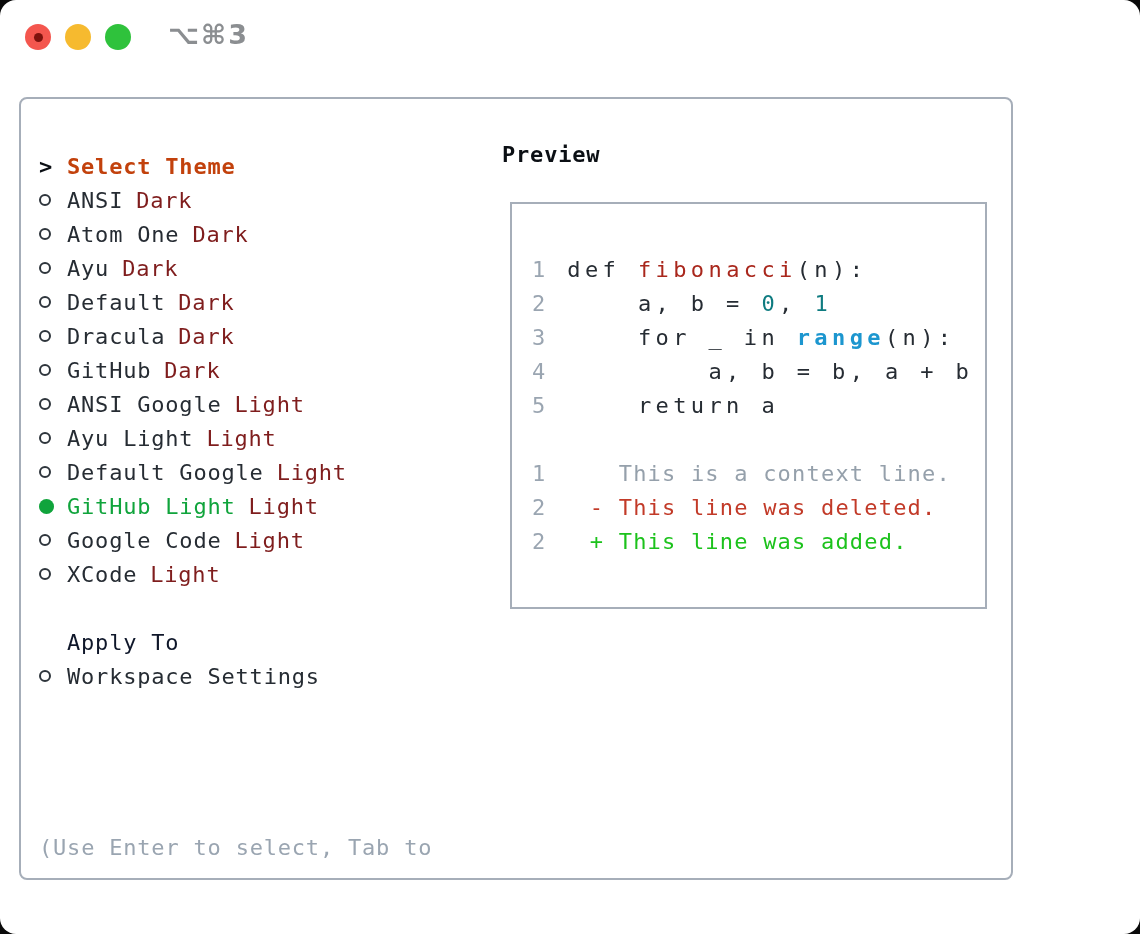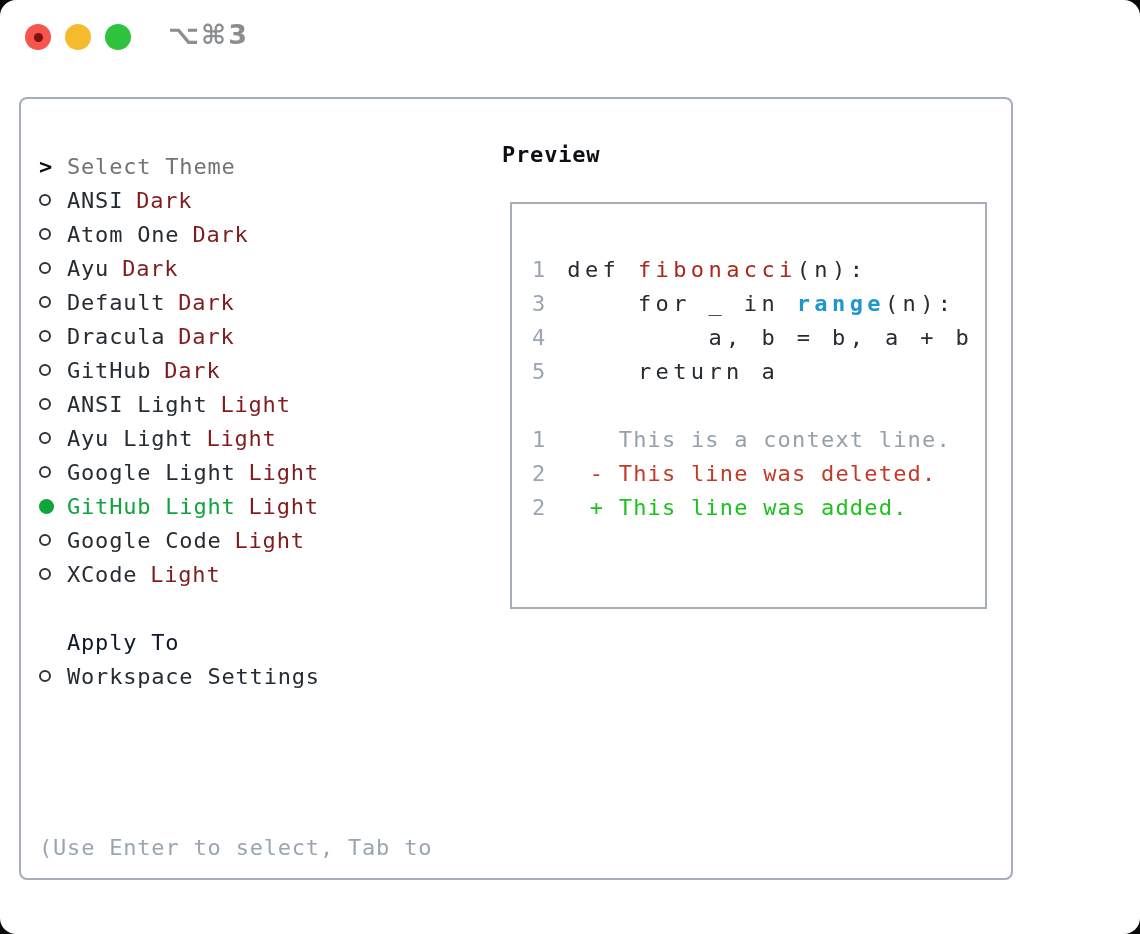--- a/index.html
+++ b/index.html
@@ -19,21 +19,21 @@
   
   .panel { position:absolute; left:19px; top:97px; width:994px; height:783px;
            border:2px solid #a6aeb9; border-radius:8px; }
 
   .col-font { font-size:22px; letter-spacing:0.8px; color:#262c33; }
   .row { display:flex; align-items:center; height:34px; white-space:pre; }
   .mark { width:28px; display:flex; align-items:center; flex-shrink:0; }
   .mark i.ring { width:12px; height:12px; border:2.5px solid #2e353c; border-radius:50%; }
   .mark i.fill { width:15px; height:15px; background:#10a43c; border-radius:50%; }
   .caret { font-weight:bold; color:#0b0f14; width:28px; flex-shrink:0; }
-  .hdr-text { font-weight:normal; color:#737373; }
+  .hdr-text { font-weight:bold; color:#c2410c; }
   .tag { color:#7f1d1d; margin-left:13px; }
   .row.selected .name { color:#10a43c; }
 
   .theme-list { position:absolute; left:18px; top:50px; }
   .apply-section { position:absolute; left:18px; top:526px; }
   .apply-section .hdr-plain { color:#0f172a; }
   .hint { position:absolute; left:18px; top:664px; width:430px; line-height:34px;
           font-size:22px; letter-spacing:0.8px; color:#9aa5b1; white-space:pre; }
 
   
@@ -73,23 +73,23 @@
       <div class="row">
         <span class="caret">&gt;</span><span class="hdr-text">Select Theme</span>
       </div>
 
     <div class="row"><span class="mark"><i class="ring"></i></span><span class="name">ANSI</span><span class="tag">Dark</span></div>
         <div class="row"><span class="mark"><i class="ring"></i></span><span class="name">Atom One</span><span class="tag">Dark</span></div>
         <div class="row"><span class="mark"><i class="ring"></i></span><span class="name">Ayu</span><span class="tag">Dark</span></div>
         <div class="row"><span class="mark"><i class="ring"></i></span><span class="name">Default</span><span class="tag">Dark</span></div>
         <div class="row"><span class="mark"><i class="ring"></i></span><span class="name">Dracula</span><span class="tag">Dark</span></div>
         <div class="row"><span class="mark"><i class="ring"></i></span><span class="name">GitHub</span><span class="tag">Dark</span></div>
-        <div class="row"><span class="mark"><i class="ring"></i></span><span class="name">ANSI Light</span><span class="tag">Light</span></div>
+        <div class="row"><span class="mark"><i class="ring"></i></span><span class="name">ANSI Google</span><span class="tag">Light</span></div>
         <div class="row"><span class="mark"><i class="ring"></i></span><span class="name">Ayu Light</span><span class="tag">Light</span></div>
-        <div class="row"><span class="mark"><i class="ring"></i></span><span class="name">Google Light</span><span class="tag">Light</span></div>
+        <div class="row"><span class="mark"><i class="ring"></i></span><span class="name">Default Google</span><span class="tag">Light</span></div>
         <div class="row selected"><span class="mark"><i class="fill"></i></span><span class="name">GitHub Light</span><span class="tag">Light</span></div>
         <div class="row"><span class="mark"><i class="ring"></i></span><span class="name">Google Code</span><span class="tag">Light</span></div>
         <div class="row"><span class="mark"><i class="ring"></i></span><span class="name">XCode</span><span class="tag">Light</span></div>
       </div>
 
     <div class="apply-section col-font">
       <div class="row">
         <span class="mark"></span><span class="hdr-plain">Apply To</span>
       </div>
 
@@ -99,20 +99,21 @@
     <div class="hint">
       <div>(Use Enter to select, Tab to</div>
       <div>change focus)</div>
     </div>
 
     <div class="preview-title">Preview</div>
 
     <div class="pbox">
 
     <div class="pline wide"><span class="lnum">1</span><span class="tp"> </span><span class="tp">def </span><span class="tf">fibonacci</span><span class="tp">(n):</span></div>
+        <div class="pline wide"><span class="lnum">2</span><span class="tp"> </span><span class="tp">    a, b = </span><span class="tn">0</span><span class="tp">, </span><span class="tn">1</span></div>
         <div class="pline wide"><span class="lnum">3</span><span class="tp"> </span><span class="tp">    for _ in </span><span class="tb">range</span><span class="tp">(n):</span></div>
         <div class="pline wide"><span class="lnum">4</span><span class="tp"> </span><span class="tp">        a, b = b, a + b</span></div>
         <div class="pline wide"><span class="lnum">5</span><span class="tp"> </span><span class="tp">    return a</span></div>
         <div class="pline"></div>
         <div class="pline diff"><span class="lnum">1</span><span class="tp">   </span><span class="dctx"> </span><span class="dctx"> </span><span class="dctx">This is a context line.</span></div>
         <div class="pline diff"><span class="lnum">2</span><span class="tp">   </span><span class="ddel">-</span><span class="ddel"> </span><span class="ddel">This line was deleted.</span></div>
         <div class="pline diff"><span class="lnum">2</span><span class="tp">   </span><span class="dadd">+</span><span class="dadd"> </span><span class="dadd">This line was added.</span></div>
       </div>
 
   </div>

